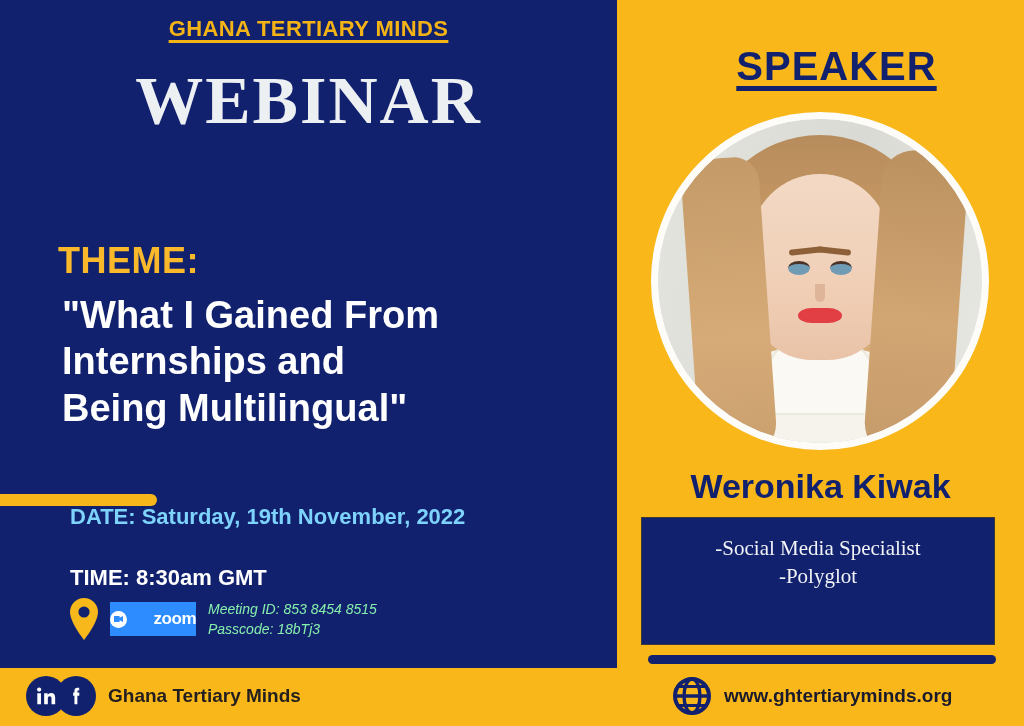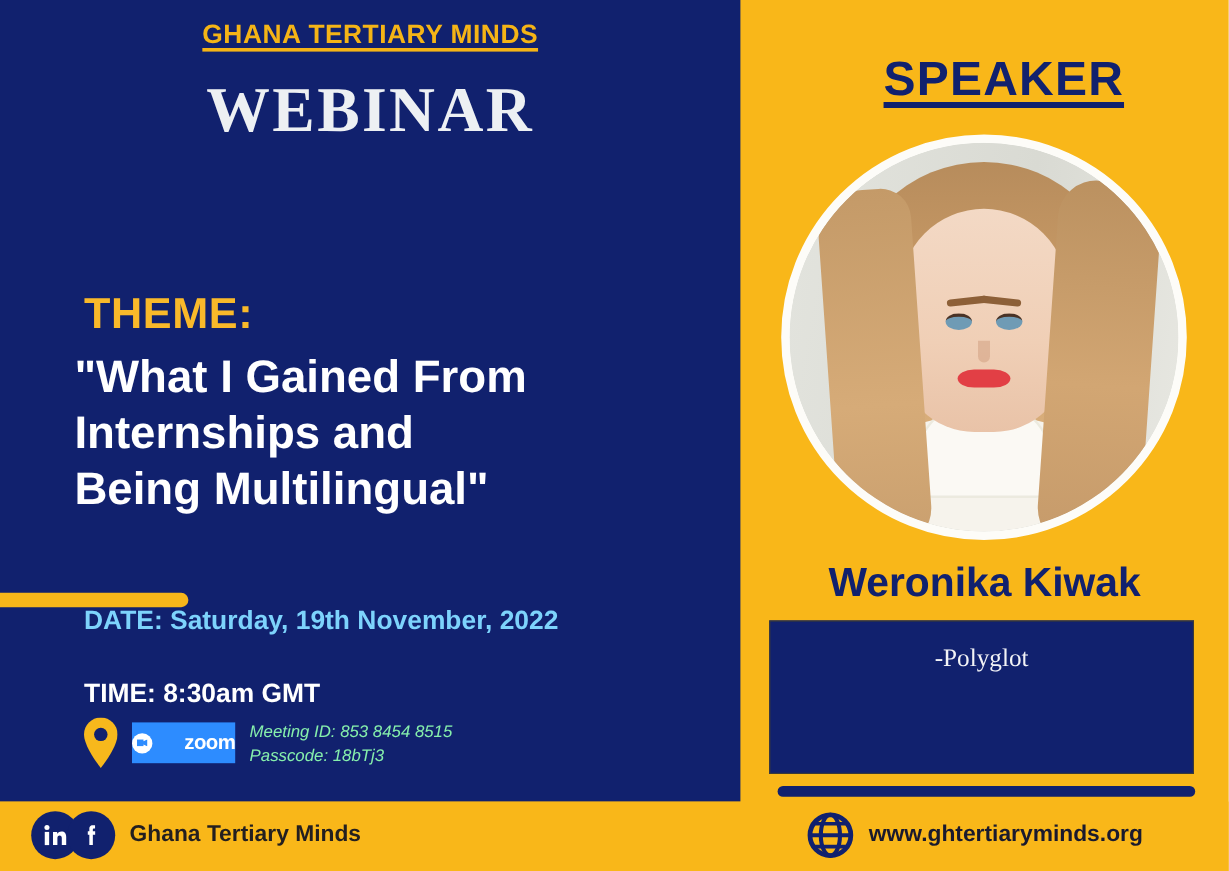--- a/index.html
+++ b/index.html
@@ -46,30 +46,30 @@
   }
 
   .webinar-title {
     position: absolute;
     top: 66px;
     left: 0;
     width: 617px;
     text-align: center;
     color: #edf0f3;
     font-family: "Liberation Serif", serif;
-    font-size: 53px;
+    font-size: 68px;
     font-weight: bold;
     letter-spacing: 2px;
     line-height: 1;
   }
 
   .theme-label {
     position: absolute;
     top: 240px;
-    left: 70px;
+    left: 58px;
     color: #f9b92a;
     font-size: 36px;
     font-weight: bold;
     letter-spacing: 0.5px;
   }
 
   .theme-text {
     position: absolute;
     top: 292px;
     left: 62px;
@@ -389,20 +389,21 @@
         <div class="p-lips"></div>
       </div>
       <div class="p-hair-front-l"></div>
       <div class="p-hair-front-r"></div>
     </div>
   </div>
 
   <div class="speaker-name">Weronika Kiwak</div>
 
   <div class="speaker-info-box">
+    <span class="role">-Social Media Specialist</span>
     <span class="role">-Polyglot</span>
   </div>
 
   <div class="right-underbar"></div>
 
   <div class="footer">
 
     <div class="social-group linkedin-fb">
       <span class="circle-icon">
         <svg width="22" height="22" viewBox="0 0 24 24" xmlns="http://www.w3.org/2000/svg">

